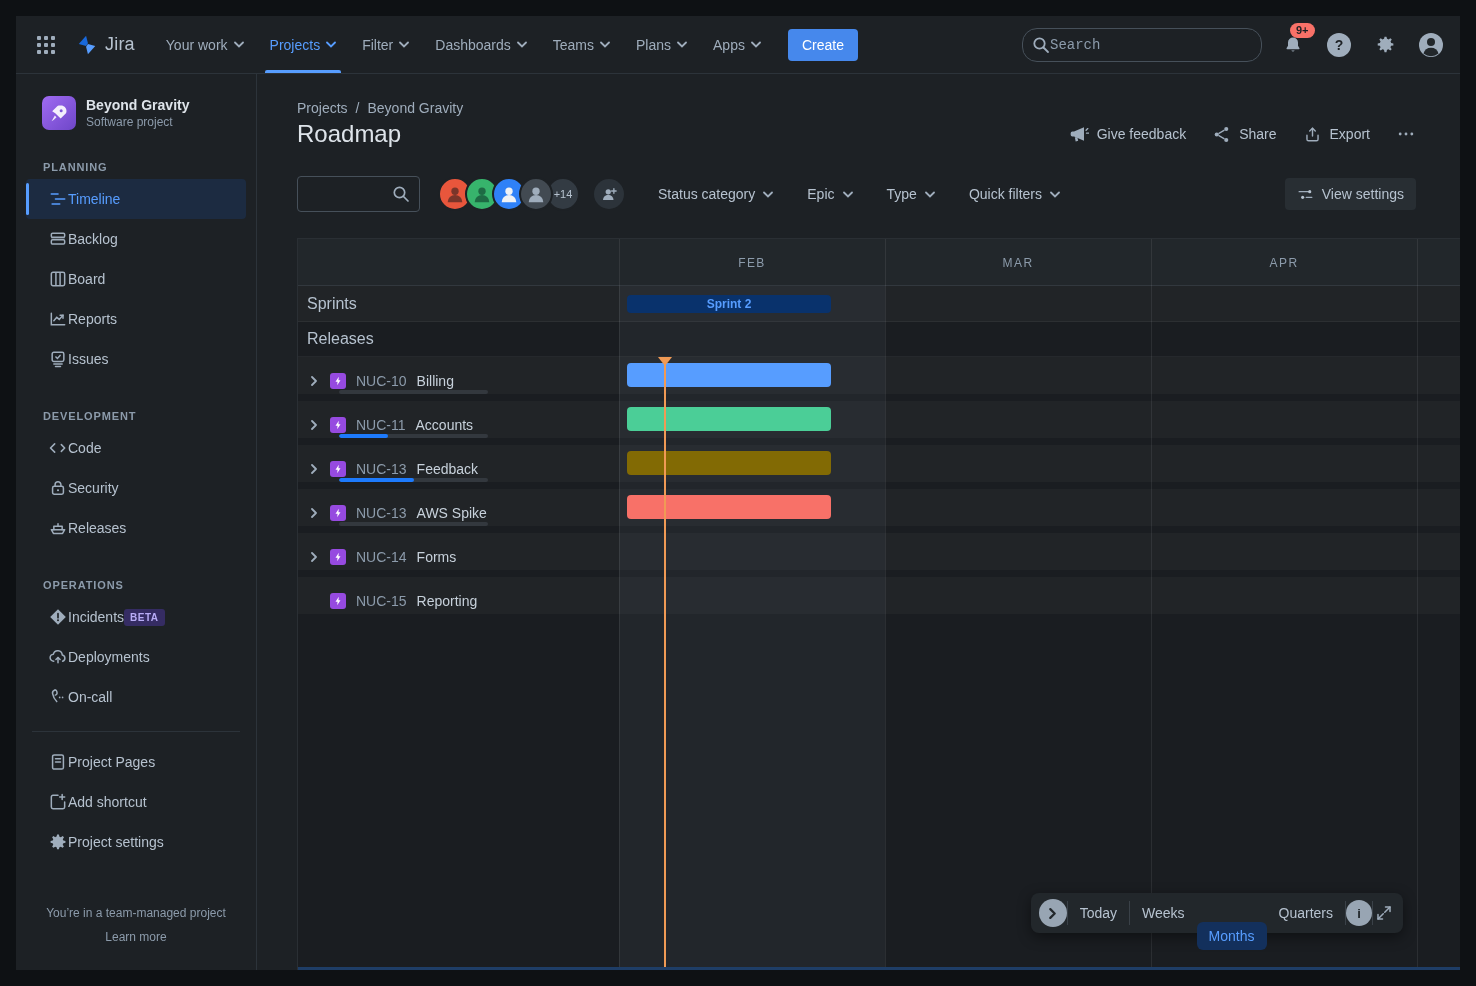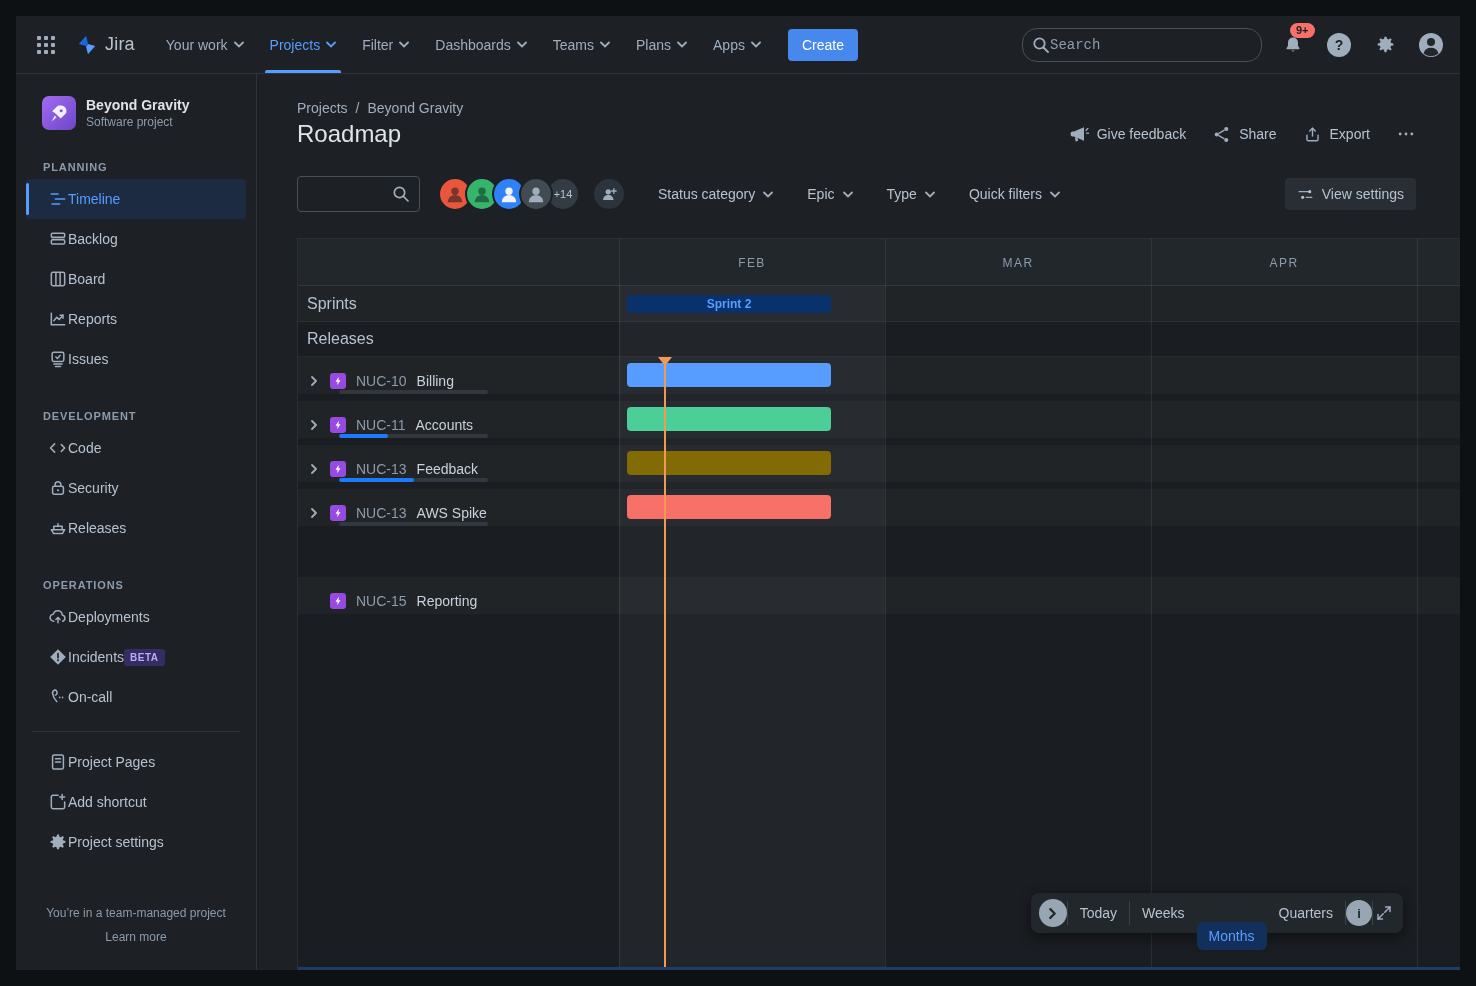--- a/index.html
+++ b/index.html
@@ -356,36 +356,36 @@
             <path d="M7 14v-4h10v4"></path>
             <path d="M12 10V7"></path>
           </g>
         </svg>
       <span class="lbl">Releases</span>
     </div>
 
     <div class="section-title">OPERATIONS</div>
     <div class="side-item">
       <svg width="20" height="20" viewBox="0 0 24 24" class="ic">
+          <path fill="currentColor" d="M12 2.6 21.4 12 12 21.4 2.6 12z"></path>
+          <path d="M12 8v5" stroke="#1D2125" stroke-width="2" stroke-linecap="round"></path>
+          <circle cx="12" cy="16" r="1.2" fill="#1D2125"></circle>
+        </svg>
+      <span class="lbl">Incidents</span>
+      <span class="beta">BETA</span>
+    </div>
+    <div class="side-item">
+      <svg width="20" height="20" viewBox="0 0 24 24" class="ic">
           <g fill="none" stroke="currentColor" stroke-width="1.8" stroke-linecap="round" stroke-linejoin="round">
             <path d="M7 17a4.2 4.2 0 0 1-.5-8.4 5.4 5.4 0 0 1 10.6 1A3.8 3.8 0 0 1 17.5 17"></path>
             <path d="M12 19v-6"></path>
             <path d="M9.5 15 12 12.5 14.5 15"></path>
           </g>
         </svg>
       <span class="lbl">Deployments</span>
-    </div>
-    <div class="side-item">
-      <svg width="20" height="20" viewBox="0 0 24 24" class="ic">
-          <path fill="currentColor" d="M12 2.6 21.4 12 12 21.4 2.6 12z"></path>
-          <path d="M12 8v5" stroke="#1D2125" stroke-width="2" stroke-linecap="round"></path>
-          <circle cx="12" cy="16" r="1.2" fill="#1D2125"></circle>
-        </svg>
-      <span class="lbl">Incidents</span>
-      <span class="beta">BETA</span>
     </div>
     <div class="side-item">
       <svg width="20" height="20" viewBox="0 0 24 24" class="ic">
           <g fill="none" stroke="currentColor" stroke-width="1.8" stroke-linecap="round">
             <path d="M8.5 3.5c-2 .5-3.5 2-3 4.5.6 3.2 2.5 7 5 9.5"></path>
             <path d="M8.5 3.5c1 0 1.8.7 2 1.7l.4 2c.1.8-.3 1.5-1 1.9l-1.2.6"></path>
             <circle cx="14" cy="12.5" r="1" fill="currentColor" stroke="none"></circle>
             <circle cx="17.5" cy="12.5" r="1" fill="currentColor" stroke="none"></circle>
           </g>
         </svg>
@@ -671,20 +671,37 @@
             </span>
           <span class="epic-key">NUC-13</span>
           <span class="epic-name">AWS Spike</span>
         </div>
         <div class="progress-track">
             <div class="progress-fill" style="width: 0%; background: rgb(29, 122, 252);"></div>
           </div>
         <div class="epic-bar" style="background: rgb(248, 113, 104);"></div>
       </div>
 
+      <div class="epic-row" style="top:294px">
+        <div class="epic-surface"></div>
+        <div class="epic-left">
+          <span class="chev-slot">
+              <svg width="10" height="10" viewBox="0 0 10 10" class="ic">
+                <path d="M3 1l4 4-4 4" stroke="currentColor" stroke-width="1.8" fill="none" stroke-linecap="round" stroke-linejoin="round"></path>
+              </svg>
+            </span>
+          <span class="epic-icon" style="background: rgb(150, 74, 224);">
+              <svg width="10" height="10" viewBox="0 0 12 12">
+                <path fill="#FFFFFF" d="M7 1 3 7h2.5L5 11l4-6H6.5z"></path>
+              </svg>
+            </span>
+          <span class="epic-key">NUC-14</span>
+          <span class="epic-name">Forms</span>
+        </div>
+      </div>
 
       <div class="epic-row" style="top:338px">
         <div class="epic-surface"></div>
         <div class="epic-left">
           <span class="chev-slot"></span>
           <span class="epic-icon" style="background: rgb(150, 74, 224);">
               <svg width="10" height="10" viewBox="0 0 12 12">
                 <path fill="#FFFFFF" d="M7 1 3 7h2.5L5 11l4-6H6.5z"></path>
               </svg>
             </span>

